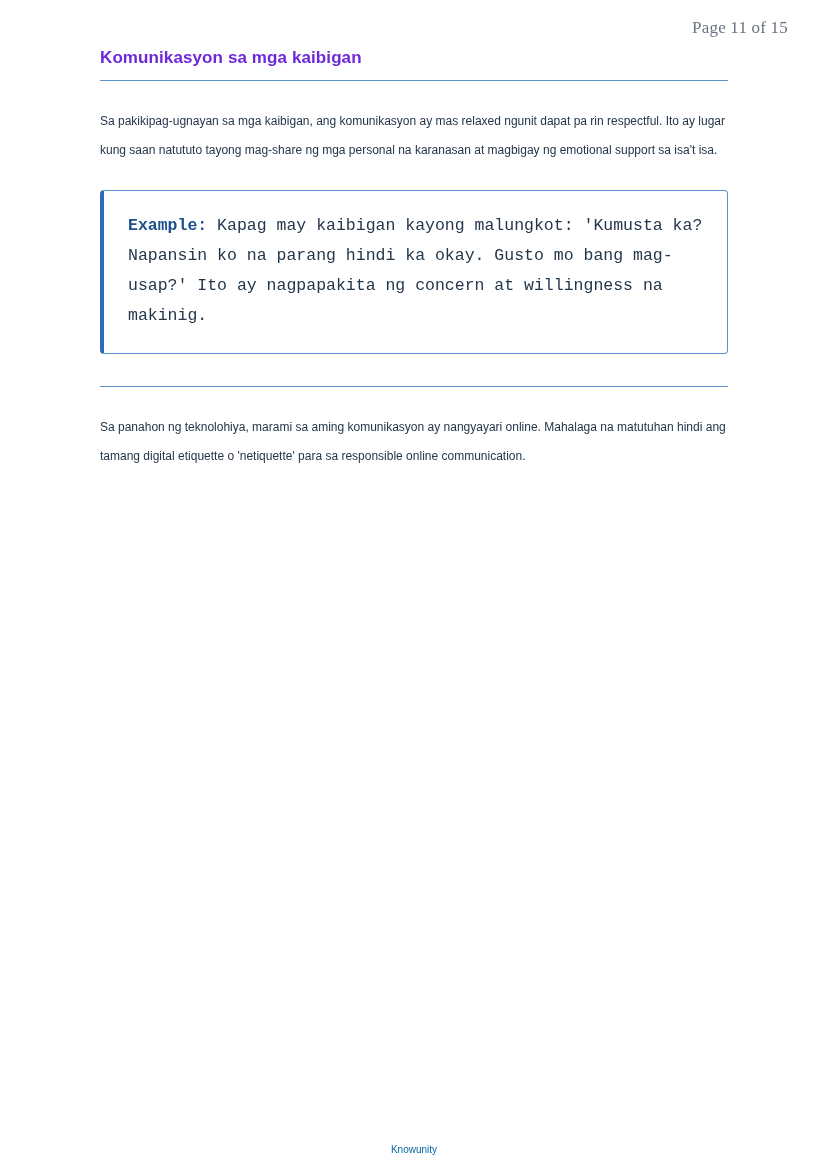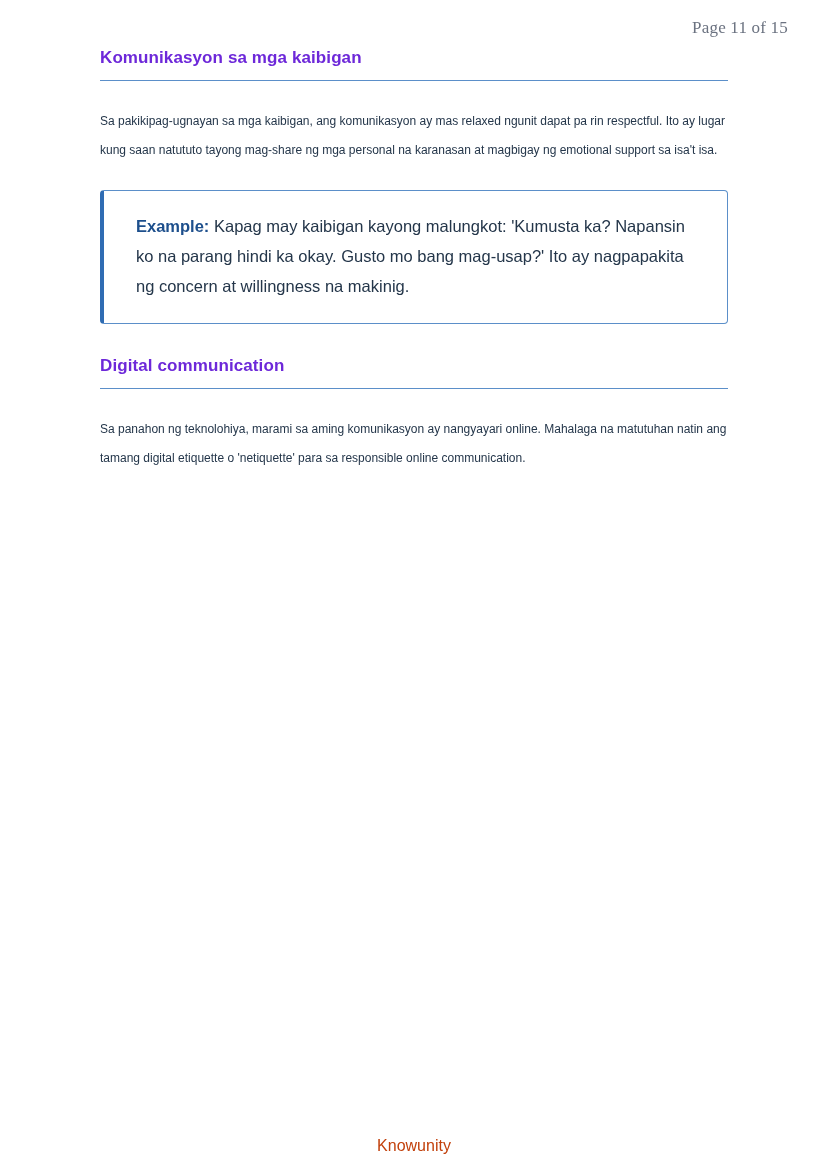--- a/index.html
+++ b/index.html
@@ -52,63 +52,63 @@
   p.body-text {
     font-size: 12px;
     line-height: 28.5px;
     margin: 0 0 26px 0;
     color: #24364a;
   }
   .example-box {
     border: 1px solid #5b8fc9;
     border-left: 4px solid #2f6cb3;
     border-radius: 4px;
-    padding: 20px 24px 22px 32px;
+    padding: 20px 24px 22px 24px;
     box-sizing: border-box;
     margin-bottom: 32px;
+    font-family: Liberation Mono, monospace;
   }
   .example-box p {
     margin: 0;
     font-size: 16.5px;
     line-height: 30px;
     color: #24364a;
   }
   .example-label {
     font-weight: bold;
     color: #1d4f8c;
   }
   .footer {
     position: absolute;
     left: 0;
     right: 0;
     bottom: 16px;
     text-align: center;
-    font-size: 16px;
-    color: #c2410c;
+    font-size: 10px;
+    color: #0369a1;
   }
 </style>
 </head>
 <body>
 
 <div class="page">
 
   <div class="page-number">Page 11 of 15</div>
 
   <div class="content">
 
     <h2 class="section-title">Komunikasyon sa mga kaibigan</h2>
     <div class="rule"></div>
     <p class="body-text">Sa pakikipag-ugnayan sa mga kaibigan, ang komunikasyon ay mas relaxed ngunit dapat pa rin respectful. Ito ay lugar kung saan natututo tayong mag-share ng mga personal na karanasan at magbigay ng emotional support sa isa't isa.</p>
 
     <div class="example-box">
       <p><span class="example-label">Example:</span><span> Kapag may kaibigan kayong malungkot: 'Kumusta ka? Napansin ko na parang hindi ka okay. Gusto mo bang mag-usap?' Ito ay nagpapakita ng concern at willingness na makinig.</span></p>
     </div>
 
-    <h2 class="section-title">Digital communication</h2>
     <div class="rule"></div>
-    <p class="body-text">Sa panahon ng teknolohiya, marami sa aming komunikasyon ay nangyayari online. Mahalaga na matutuhan natin ang tamang digital etiquette o 'netiquette' para sa responsible online communication.</p>
+    <p class="body-text">Sa panahon ng teknolohiya, marami sa aming komunikasyon ay nangyayari online. Mahalaga na matutuhan hindi ang tamang digital etiquette o 'netiquette' para sa responsible online communication.</p>
 
 
   </div>
 
   <div class="footer">Knowunity</div>
 
 </div>
 
 </body></html>

